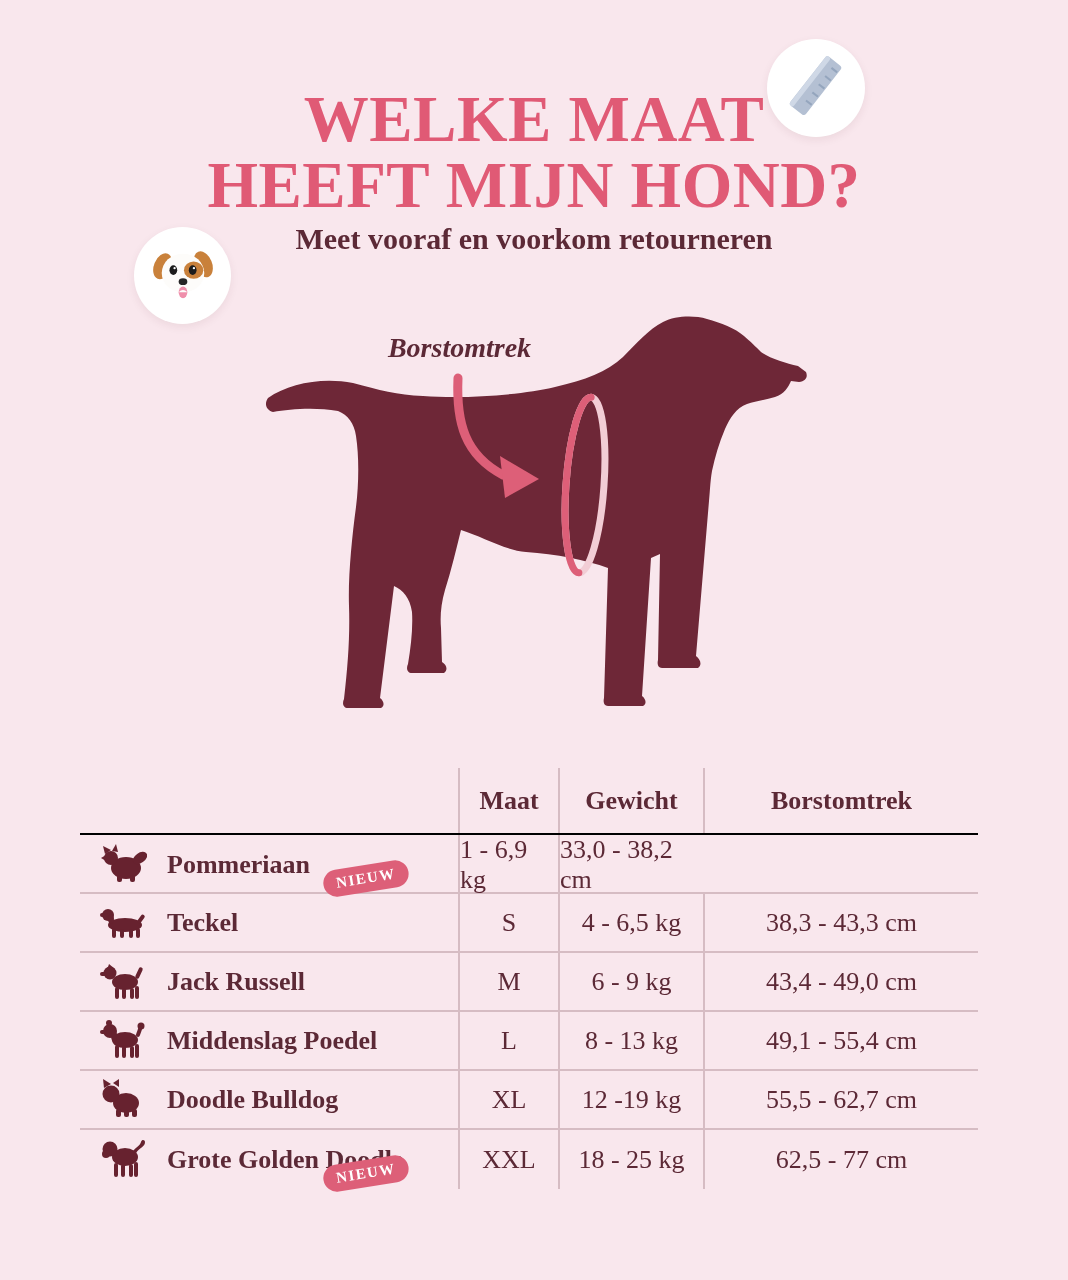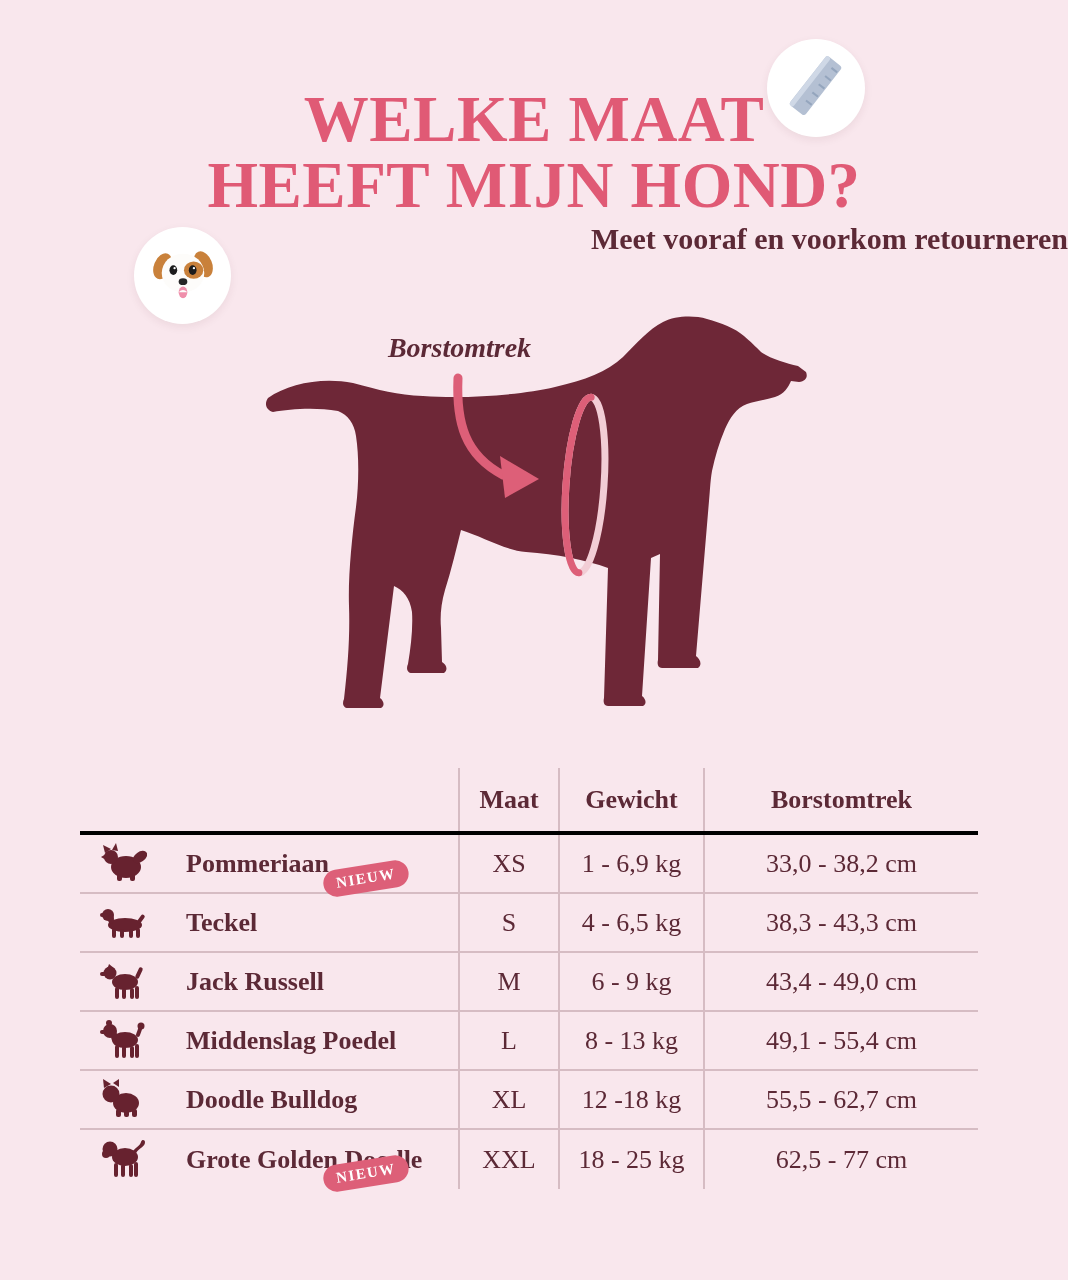--- a/index.html
+++ b/index.html
@@ -10,51 +10,51 @@
     font-family:Liberation Serif, serif;
     margin:0 auto;
   }
   .title {
     position:absolute; top:86px; left:0; width:100%;
     text-align:center; color:#e05a75;
     font-size:65px; font-weight:800; line-height:1.02; letter-spacing:0.5px;
   }
   .subtitle {
     position:absolute; top:222px; left:0; width:100%;
-    text-align:right; color:#5c2936; font-size:30px; font-weight:bold;
+    text-align:center; color:#5c2936; font-size:30px; font-weight:bold;
   }
   .emoji-circle {
     position:absolute; background:#ffffff; border-radius:50%;
     box-shadow:0 3px 8px rgba(90,40,55,0.08);
     display:flex; align-items:center; justify-content:center;
   }
   .circle-dog   { left:134px; top:227px; width:97px; height:97px; }
   .circle-ruler { left:767px; top:39px;  width:98px; height:98px; }
   .figure-label {
     position:absolute; left:357px; top:332px; width:205px;
     text-align:center; color:#5c2936;
     font-size:28px; font-weight:bold; font-style:italic;
   }
   .dog-svg { position:absolute; left:255px; top:295px; }
 
   .size-table { position:absolute; left:80px; top:768px; width:898px; color:#5c2936; }
   .thead, .trow {
     display:grid; grid-template-columns:378px 100px 145px 275px;
   }
-  .thead { height:67px; border-bottom:4px solid #000000; }
+  .thead { height:67px; border-bottom:2px solid #000000; }
   .trow  { height:59px; border-bottom:2px solid #d6bcc3; }
   .trow:last-child { border-bottom:none; }
   .cell {
     height:100%; display:flex; align-items:center; justify-content:center;
     font-size:26px;
   }
   .thead .cell { font-weight:bold; }
   .thead .cell:nth-child(n+2), .trow .cell:nth-child(n+2) { border-left:2px solid #d6bcc3; }
   .breed-cell {
-    justify-content:flex-start; padding-left:20px; gap:39px;
+    justify-content:flex-start; padding-left:20px; gap:20px;
     font-weight:bold; position:relative;text-align:center;
   }
   .dogicon { width:47px; height:42px; flex:0 0 auto; display:flex; align-items:center; }
   .dogicon svg { width:47px; height:42px; }
   .badge {
     position:absolute; left:243px; top:30px;
     background:#dd5f78; color:#ffffff;
     font-size:15px; font-weight:bold; letter-spacing:1.5px;
     padding:5px 13px; border-radius:15px;
     transform:rotate(-9deg);
@@ -191,21 +191,20 @@
             <polygon points="12,7 16,0 18,8"></polygon>
             <polygon points="1,14 6,11 6,17"></polygon>
             <ellipse cx="40" cy="14" rx="8" ry="5" transform="rotate(-35 40 14)"></ellipse>
             <rect x="17" y="31" width="5" height="7" rx="2"></rect>
             <rect x="30" y="31" width="5" height="7" rx="2"></rect>
           </svg>
         </span>
         <span>Pommeriaan</span>
         <span class="badge">NIEUW</span>
       </div>
-      <div class="cell">XS</div>
       <div class="cell">1 - 6,9 kg</div>
       <div class="cell">33,0 - 38,2 cm</div>
     </div>
 
     <div class="trow">
       <div class="cell breed-cell">
         <span class="dogicon">
           <svg viewBox="0 0 47 42" fill="#67222f">
             <ellipse cx="25" cy="23" rx="17" ry="7"></ellipse>
             <circle cx="8" cy="13" r="6"></circle>
@@ -280,21 +279,21 @@
             <polygon points="4,9 3,0 11,5"></polygon>
             <polygon points="13,4 19,0 19,8"></polygon>
             <rect x="16" y="30" width="5" height="8" rx="2"></rect>
             <rect x="24" y="31" width="5" height="7" rx="2"></rect>
             <rect x="32" y="30" width="5" height="8" rx="2"></rect>
           </svg>
         </span>
         <span>Doodle Bulldog</span>
       </div>
       <div class="cell">XL</div>
-      <div class="cell">12 -18 kg</div>
+      <div class="cell">12 -19 kg</div>
       <div class="cell">55,5 - 62,7 cm</div>
     </div>
 
     <div class="trow">
       <div class="cell breed-cell">
         <span class="dogicon">
           <svg viewBox="0 0 47 42" fill="#67222f">
             <ellipse cx="25" cy="18" rx="13" ry="9"></ellipse>
             <circle cx="10" cy="10" r="7.5"></circle>
             <circle cx="6" cy="15" r="4"></circle>

